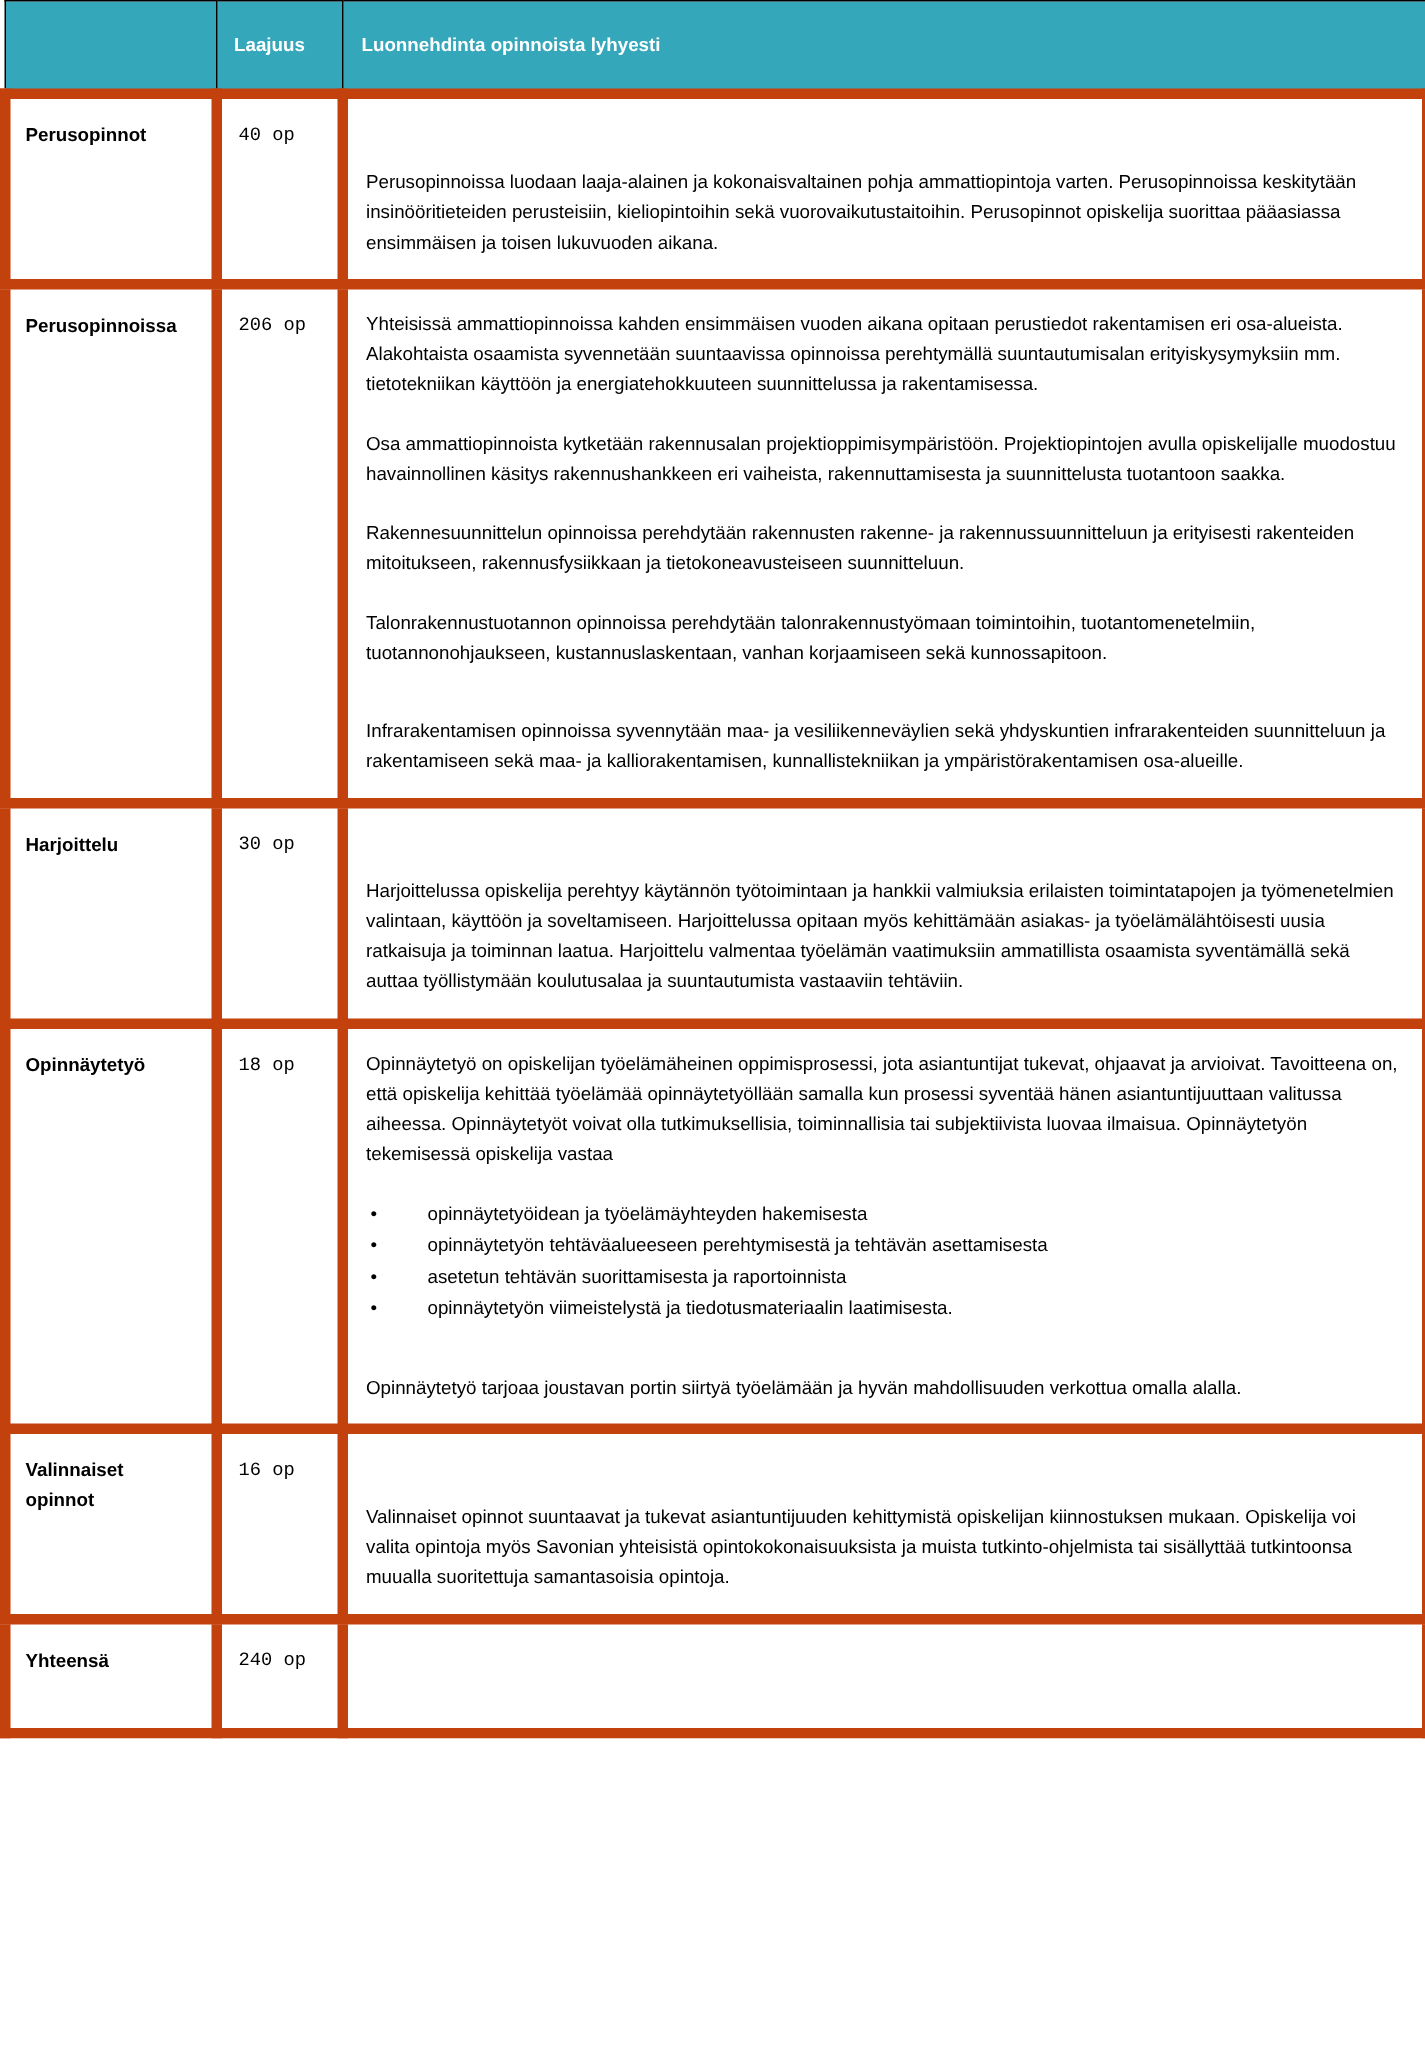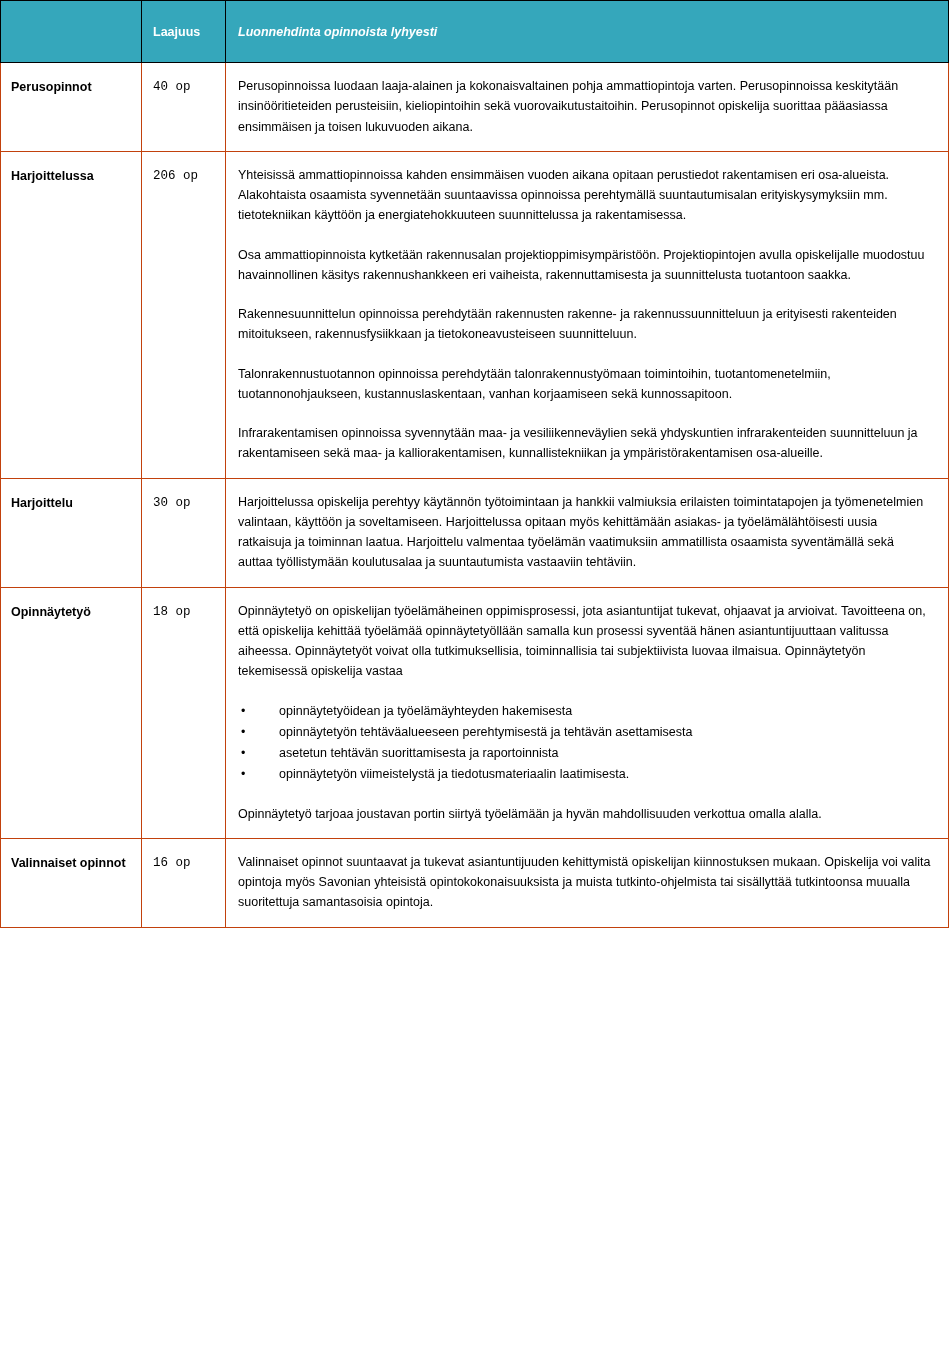--- a/index.html
+++ b/index.html
@@ -30,24 +30,24 @@
     text-align: left;
     vertical-align: middle;
     font-size: 12.5px;
     font-weight: bold;
     padding: 8px 10px;
     height: 62px;
     box-sizing: border-box;
   }
   thead th.h1 { padding-left: 10px; }
   thead th.h2 { padding-left: 11px; }
-  thead th.h3 { padding-left: 12px; font-style: italic; }
+  thead th.h3 { padding-left: 12px; }
 
   tbody td {
-    border: 1px solid #c2410c;
+    border: 7px solid #c2410c;
     vertical-align: top;
     font-size: 12.5px;
     line-height: 1.62;
     padding: 14px 12px 14px 11px;
     box-sizing: border-box;
   }
   td.name {
     font-weight: bold;
     padding-left: 10px;
     padding-top: 14px;
@@ -61,20 +61,21 @@
   td.desc {
     padding-left: 12px;
     padding-right: 16px;
     padding-top: 13px;
   }
   td.desc p {
     margin: 0 0 19px 0;
   }
   td.desc p:last-child {
     margin-bottom: 0;
+    margin-top: 32px;
   }
   td.desc ul {
     margin: 0 0 19px 0;
     padding: 0;
     list-style: none;
   }
   td.desc ul li {
     position: relative;
     padding-left: 41px;
     margin: 0 0 1px 0;
@@ -111,21 +112,21 @@
 
     <tr>
       <td class="name">Perusopinnot</td>
       <td class="credits">40 op</td>
       <td class="desc">
         <p>Perusopinnoissa luodaan laaja-alainen ja kokonaisvaltainen pohja ammattiopintoja varten. Perusopinnoissa keskitytään insinööritieteiden perusteisiin, kieliopintoihin sekä vuorovaikutustaitoihin. Perusopinnot opiskelija suorittaa pääasiassa ensimmäisen ja toisen lukuvuoden aikana.</p>
       </td>
     </tr>
 
     <tr>
-      <td class="name">Harjoittelussa</td>
+      <td class="name">Perusopinnoissa</td>
       <td class="credits">206 op</td>
       <td class="desc">
         <p>Yhteisissä ammattiopinnoissa kahden ensimmäisen vuoden aikana opitaan perustiedot rakentamisen eri osa-alueista. Alakohtaista osaamista syvennetään suuntaavissa opinnoissa perehtymällä suuntautumisalan erityiskysymyksiin mm. tietotekniikan käyttöön ja energiatehokkuuteen suunnittelussa ja rakentamisessa.</p>
         <p>Osa ammattiopinnoista kytketään rakennusalan projektioppimisympäristöön. Projektiopintojen avulla opiskelijalle muodostuu havainnollinen käsitys rakennushankkeen eri vaiheista, rakennuttamisesta ja suunnittelusta tuotantoon saakka.</p>
         <p>Rakennesuunnittelun opinnoissa perehdytään rakennusten rakenne- ja rakennussuunnitteluun ja erityisesti rakenteiden mitoitukseen, rakennusfysiikkaan ja tietokoneavusteiseen suunnitteluun.</p>
         <p>Talonrakennustuotannon opinnoissa perehdytään talonrakennustyömaan toimintoihin, tuotantomenetelmiin, tuotannonohjaukseen, kustannuslaskentaan, vanhan korjaamiseen sekä kunnossapitoon.</p>
         <p>Infrarakentamisen opinnoissa syvennytään maa- ja vesiliikenneväylien sekä yhdyskuntien infrarakenteiden suunnitteluun ja rakentamiseen sekä maa- ja kalliorakentamisen, kunnallistekniikan ja ympäristörakentamisen osa-alueille.</p>
       </td>
     </tr>
 
@@ -153,15 +154,20 @@
     </tr>
 
     <tr>
       <td class="name">Valinnaiset opinnot</td>
       <td class="credits">16 op</td>
       <td class="desc">
         <p>Valinnaiset opinnot suuntaavat ja tukevat asiantuntijuuden kehittymistä opiskelijan kiinnostuksen mukaan. Opiskelija voi valita opintoja myös Savonian yhteisistä opintokokonaisuuksista ja muista tutkinto-ohjelmista tai sisällyttää tutkintoonsa muualla suoritettuja samantasoisia opintoja.</p>
       </td>
     </tr>
 
+    <tr class="row-total">
+      <td class="name">Yhteensä</td>
+      <td class="credits">240 op</td>
+      <td class="desc"></td>
+    </tr>
 
   </tbody>
 </table>
 
 </body></html>

